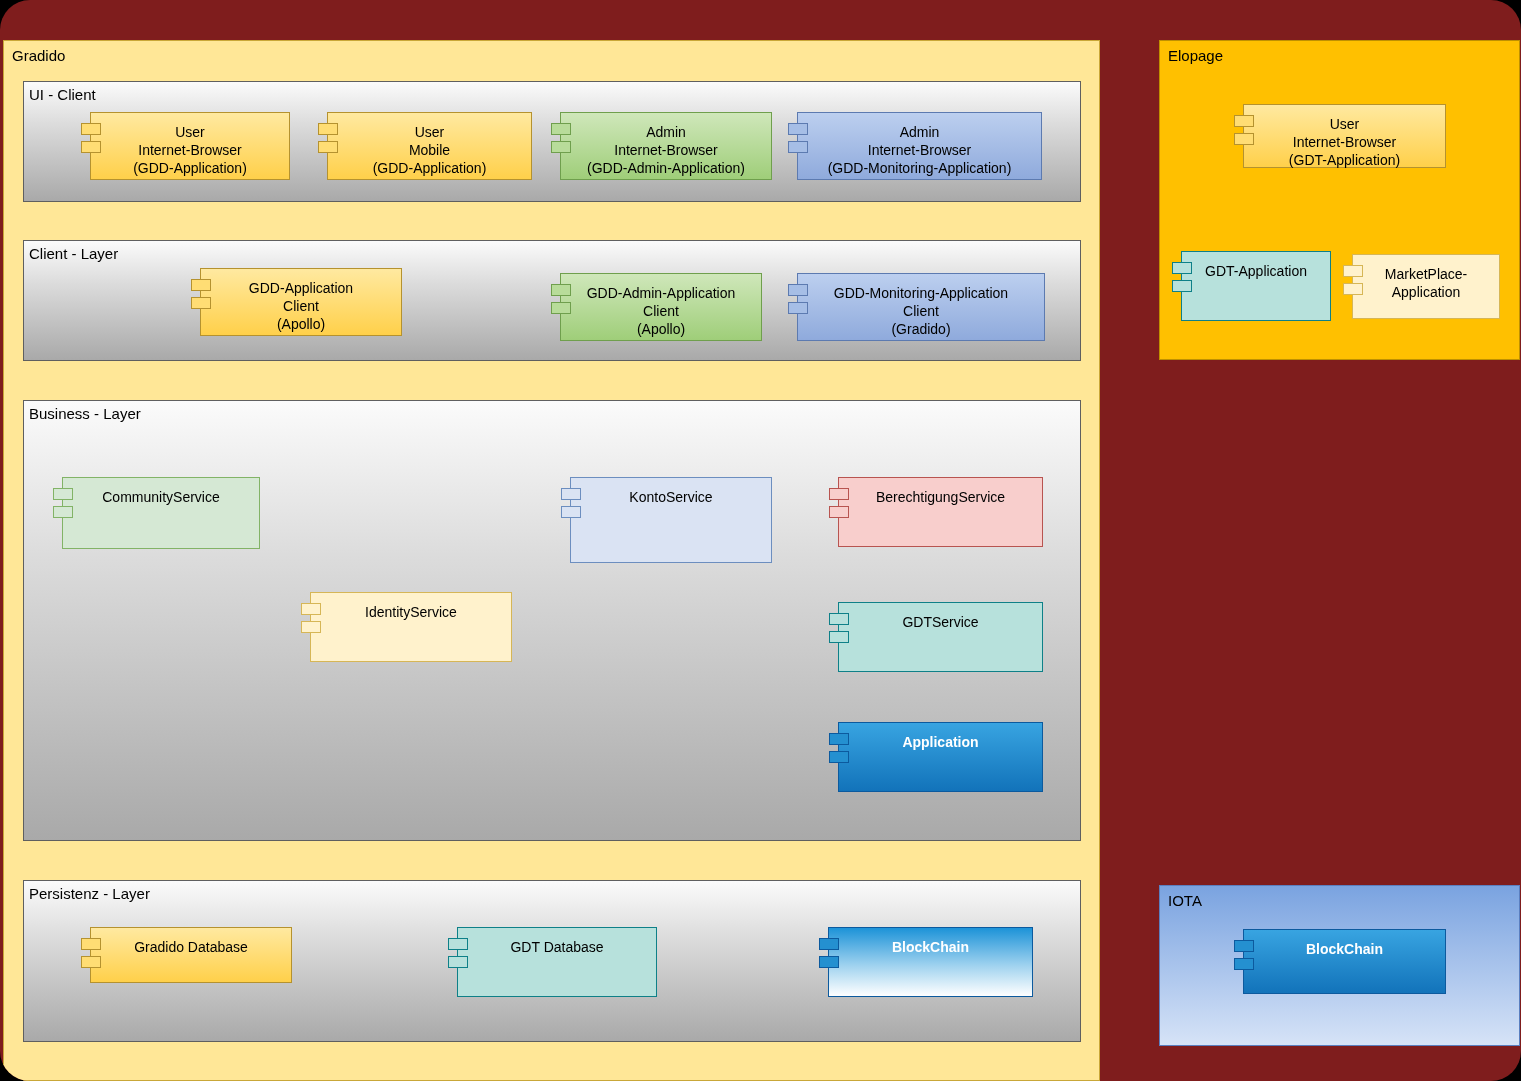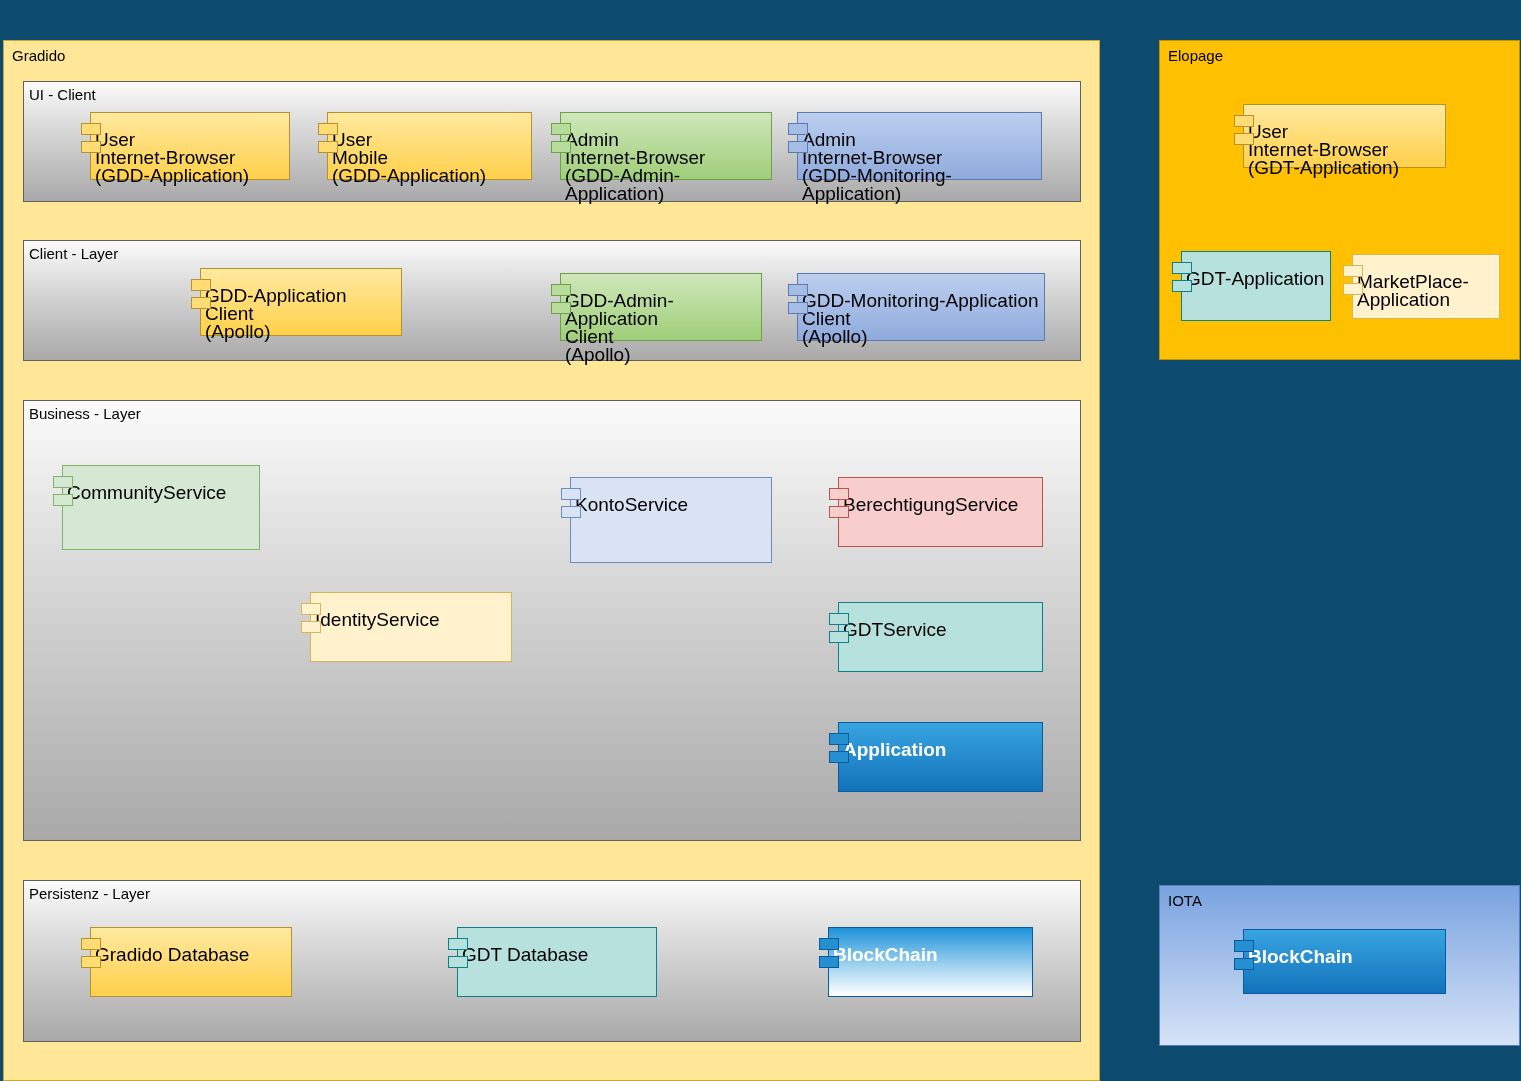--- a/index.html
+++ b/index.html
@@ -1,36 +1,38 @@
 <!DOCTYPE html>
 <html><head>
 <meta charset="utf-8">
 <style>
   html,body{margin:0;padding:0;background:#000;}
   .page{
     position:relative;
     width:1521px;height:1081px;
-    background:#0c4a6e;
+    background:#7f1d1d;
     font-family:"Liberation Sans", sans-serif;
     color:#000;
     overflow:hidden;
+    border-radius:30px;
   }
   .container{position:absolute;box-sizing:border-box;}
   .container-label{position:absolute;top:6px;left:8px;font-size:15px;color:#000;}
   .layer{
     position:absolute;box-sizing:border-box;
     background:linear-gradient(180deg,#fbfbfb 0%,#dcdcdc 35%,#a9a9a9 100%);
     border:1px solid #5f5f5f;
   }
   .layer-label{position:absolute;top:4px;left:5px;font-size:15px;color:#000;}
   .comp{
     position:absolute;box-sizing:border-box;
     border:1px solid #888;
-    font-size:19px;line-height:18px;
-    padding-top:18px;
+    text-align:center;
+    font-size:14px;line-height:18px;
+    padding-top:10px;
   }
   .comp .lbl{white-space:pre-line;display:block;padding:0 4px;}
   .tab{
     position:absolute;left:-10px;width:20px;height:12px;
     box-sizing:border-box;border:1px solid #888;
   }
   .t1{top:10px}
   .t2{top:28px}
 
   
@@ -134,28 +136,28 @@
         <span class="lbl">GDD-Admin-Application
 Client
 (Apollo)</span>
       </div>
 
       <div class="comp c-blue" style="left:773px;top:32px;width:248px;height:68px;">
         <span class="tab t1"></span>
         <span class="tab t2"></span>
         <span class="lbl">GDD-Monitoring-Application
 Client
-(Apollo)</span>
+(Gradido)</span>
       </div>
     </div>
 
     <div class="layer business-layer">
       <div class="layer-label">Business - Layer</div>
 
-      <div class="comp c-palegreen" style="left:38px;top:64px;width:198px;height:85px;">
+      <div class="comp c-palegreen" style="left:38px;top:76px;width:198px;height:72px;">
         <span class="tab t1"></span>
         <span class="tab t2"></span>
         <span class="lbl">CommunityService</span>
       </div>
 
 
       <div class="comp c-paleblue" style="left:546px;top:76px;width:202px;height:86px;">
         <span class="tab t1"></span>
         <span class="tab t2"></span>
         <span class="lbl">KontoService</span>
@@ -182,21 +184,21 @@
       <div class="comp c-strongblue" style="left:814px;top:321px;width:205px;height:70px;">
         <span class="tab t1"></span>
         <span class="tab t2"></span>
         <span class="lbl">Application</span>
       </div>
     </div>
 
     <div class="layer persistenz-layer">
       <div class="layer-label">Persistenz - Layer</div>
 
-      <div class="comp c-yellow" style="left:66px;top:46px;width:202px;height:70px;">
+      <div class="comp c-yellow" style="left:66px;top:46px;width:202px;height:56px;">
         <span class="tab t1"></span>
         <span class="tab t2"></span>
         <span class="lbl">Gradido Database</span>
       </div>
 
       <div class="comp c-teal" style="left:433px;top:46px;width:200px;height:70px;">
         <span class="tab t1"></span>
         <span class="tab t2"></span>
         <span class="lbl">GDT Database</span>
       </div>

